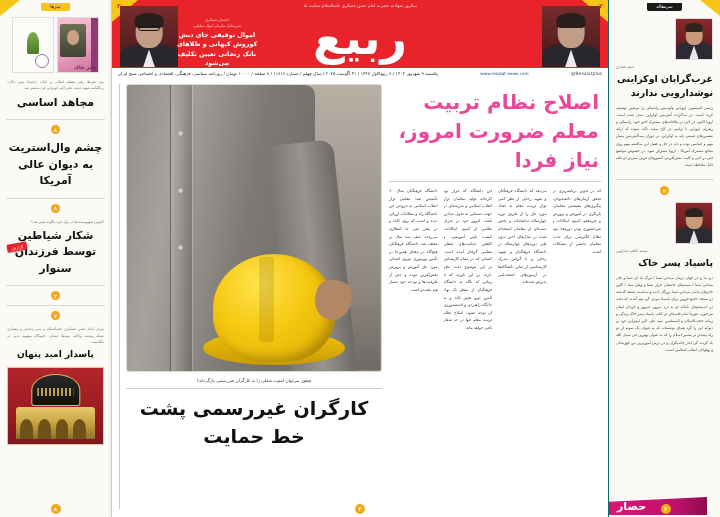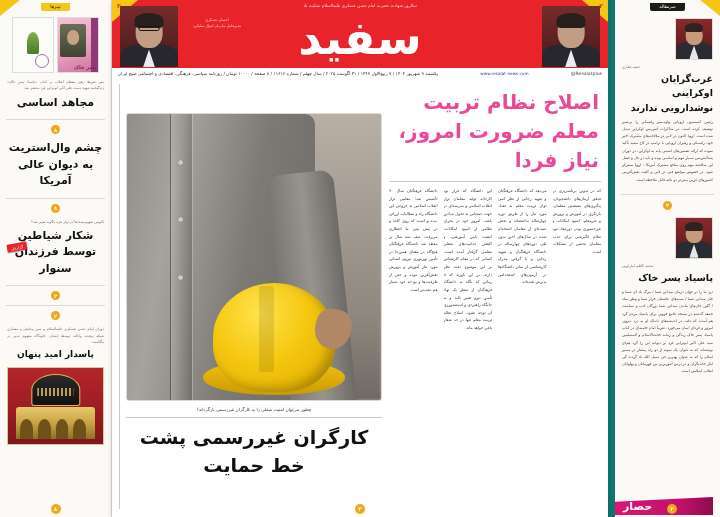--- a/index.html
+++ b/index.html
@@ -24,21 +24,21 @@
 
   
   .side-col {
     width: 112px;
     flex: 0 0 112px;
     background: #fbfaf7;
     position: relative;
     display: flex;
     flex-direction: column;
     overflow: hidden;
-    border-left: 7px solid #0f766e;
+    border-left: 1px solid #0f766e;
   }
   .side-col.right-col {
     border-left: none;
     border-right: 1px solid #ddd9d2;
   }
 
   
   .center-col {
     flex: 1 1 auto;
     position: relative;
@@ -242,21 +242,20 @@
     overflow: hidden;
   }
 
   
   .photo-block {
     flex: 1 1 auto;
     display: flex;
     flex-direction: column;
     border-left: 1px solid #cfcbc4;
     padding-left: 6px;
-    justify-content: center;
   }
   .photo-frame {
     height: 288px;
     border: 1px solid #ddd8d0;
     border-radius: 3px;
     overflow: hidden;
     position: relative;
     background: #cfc6bb;
   }
   .worker-scene {
@@ -717,23 +716,24 @@
           <div class="body"></div>
           <div class="head"></div>
           <div class="hair"></div>
           <div class="glasses"></div>
           <div class="shirt"></div>
         </div>
       </div>
       <div class="mh-brief left-brief">
         <div class="name">احسان عسکری</div>
         <div class="role">مدیرعامل سازمان اموال تملیکی:</div>
-      </div>
-
-      <div class="mh-logo">سفید</div>
+        <div class="quote">اموال توقیفی جای دبش کوروش کیهانی و طلاهای بانک رنجانی تعیین تکلیف می‌شود</div>
+      </div>
+
+      <div class="mh-logo">ربیع</div>
 
       <div class="mh-photo right-photo">
         <div class="face">
           <div class="body"></div>
           <div class="head"></div>
           <div class="hair"></div>
           <div class="shirt"></div>
         </div>
       </div>
 

